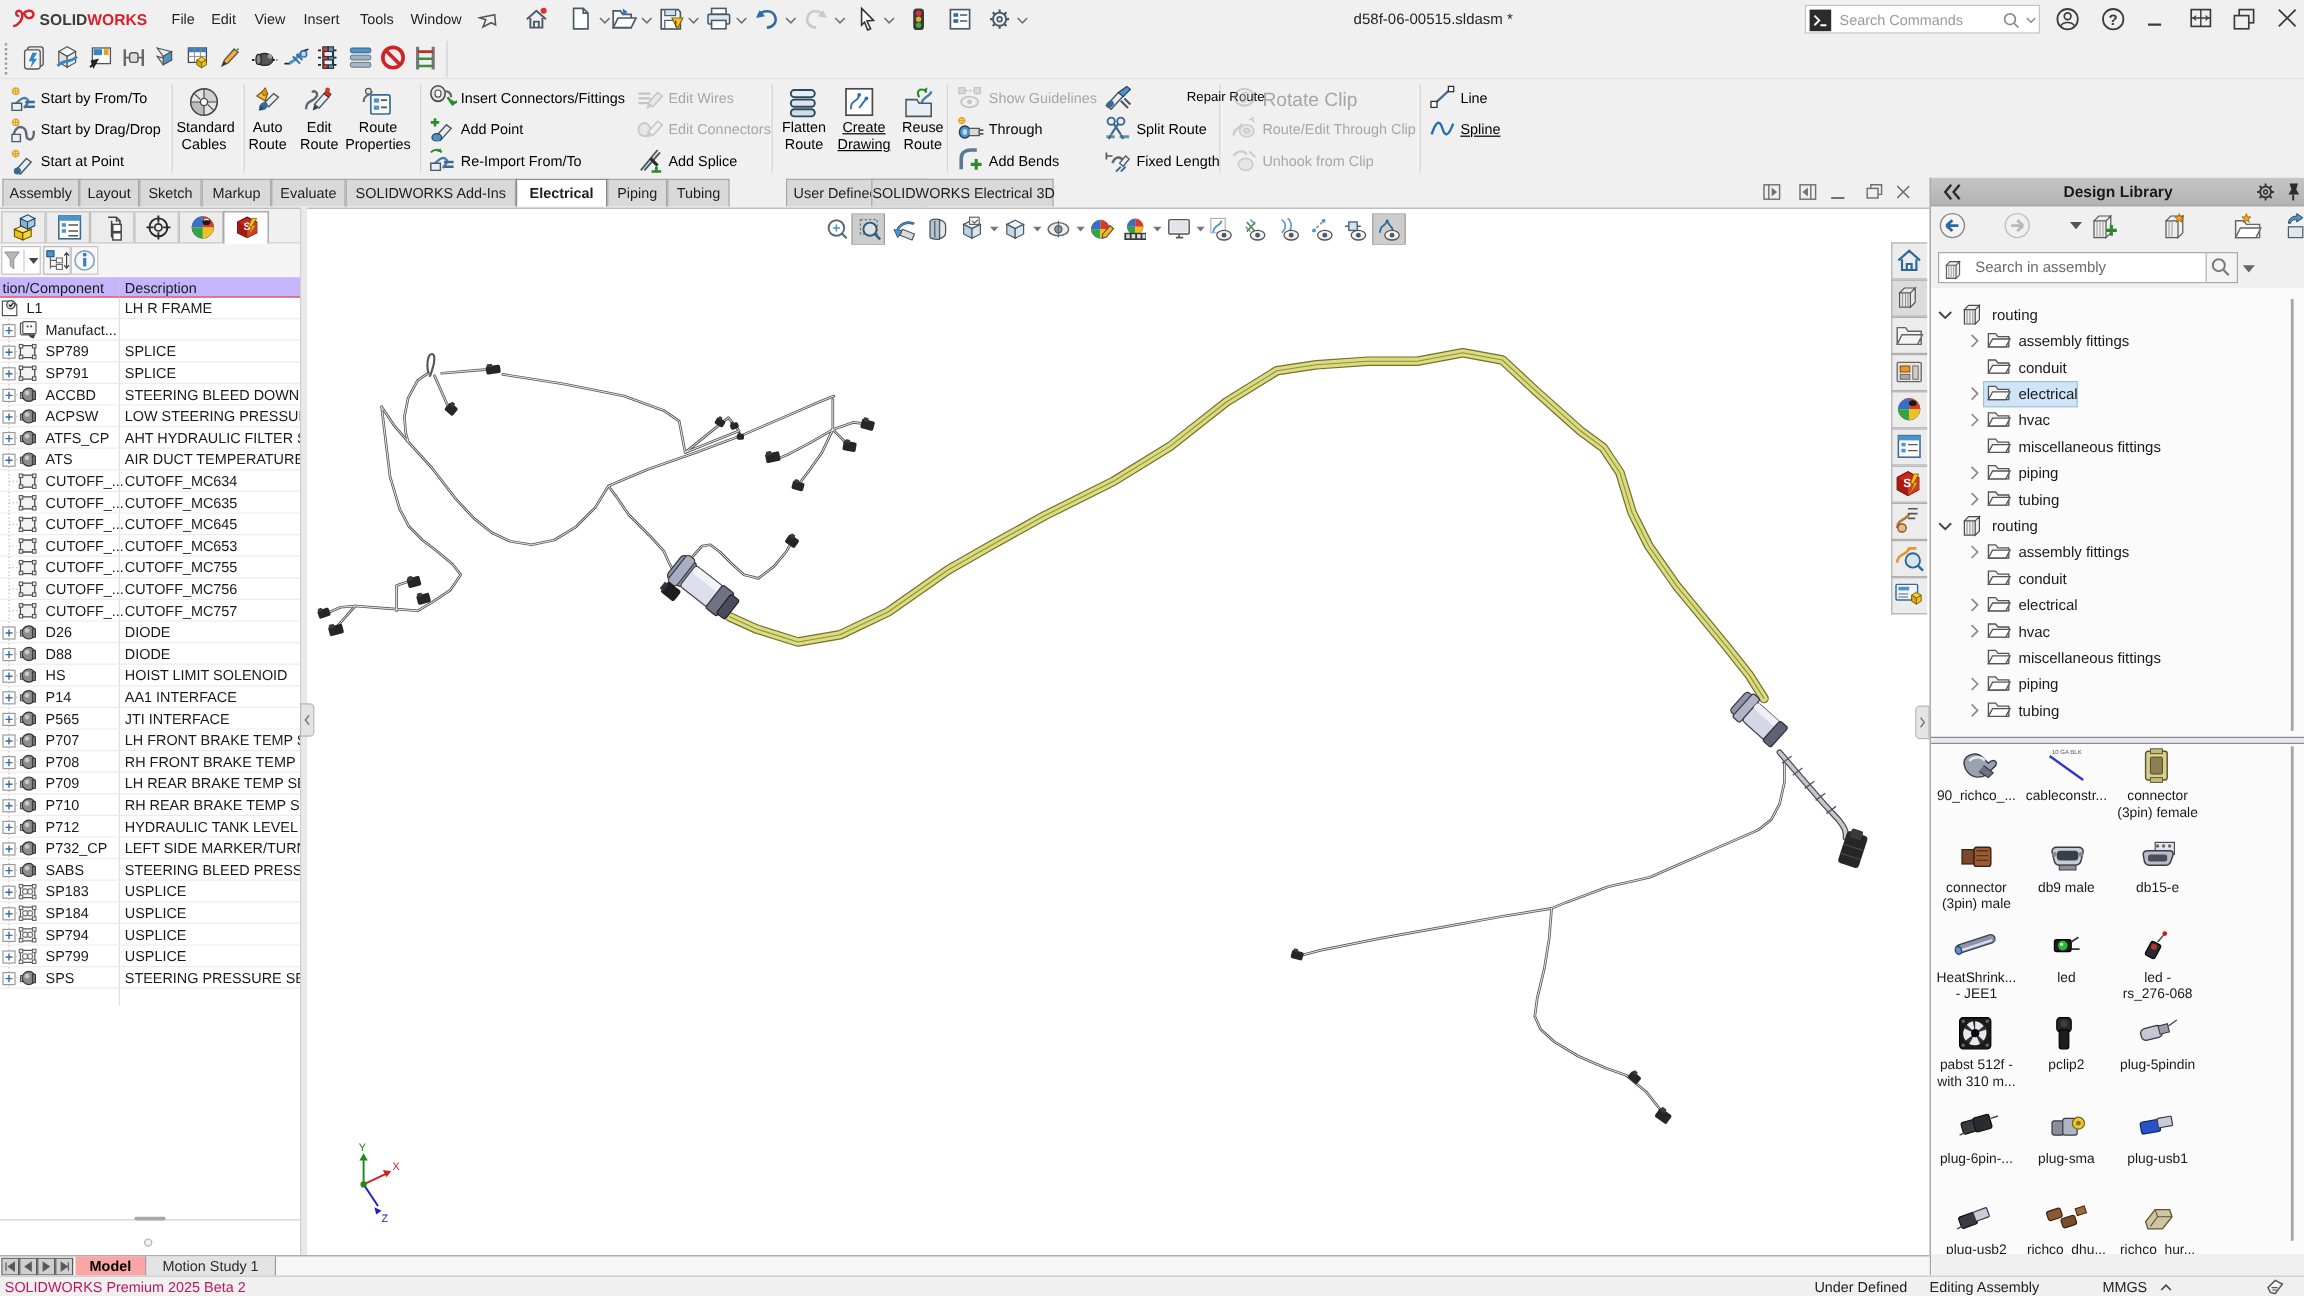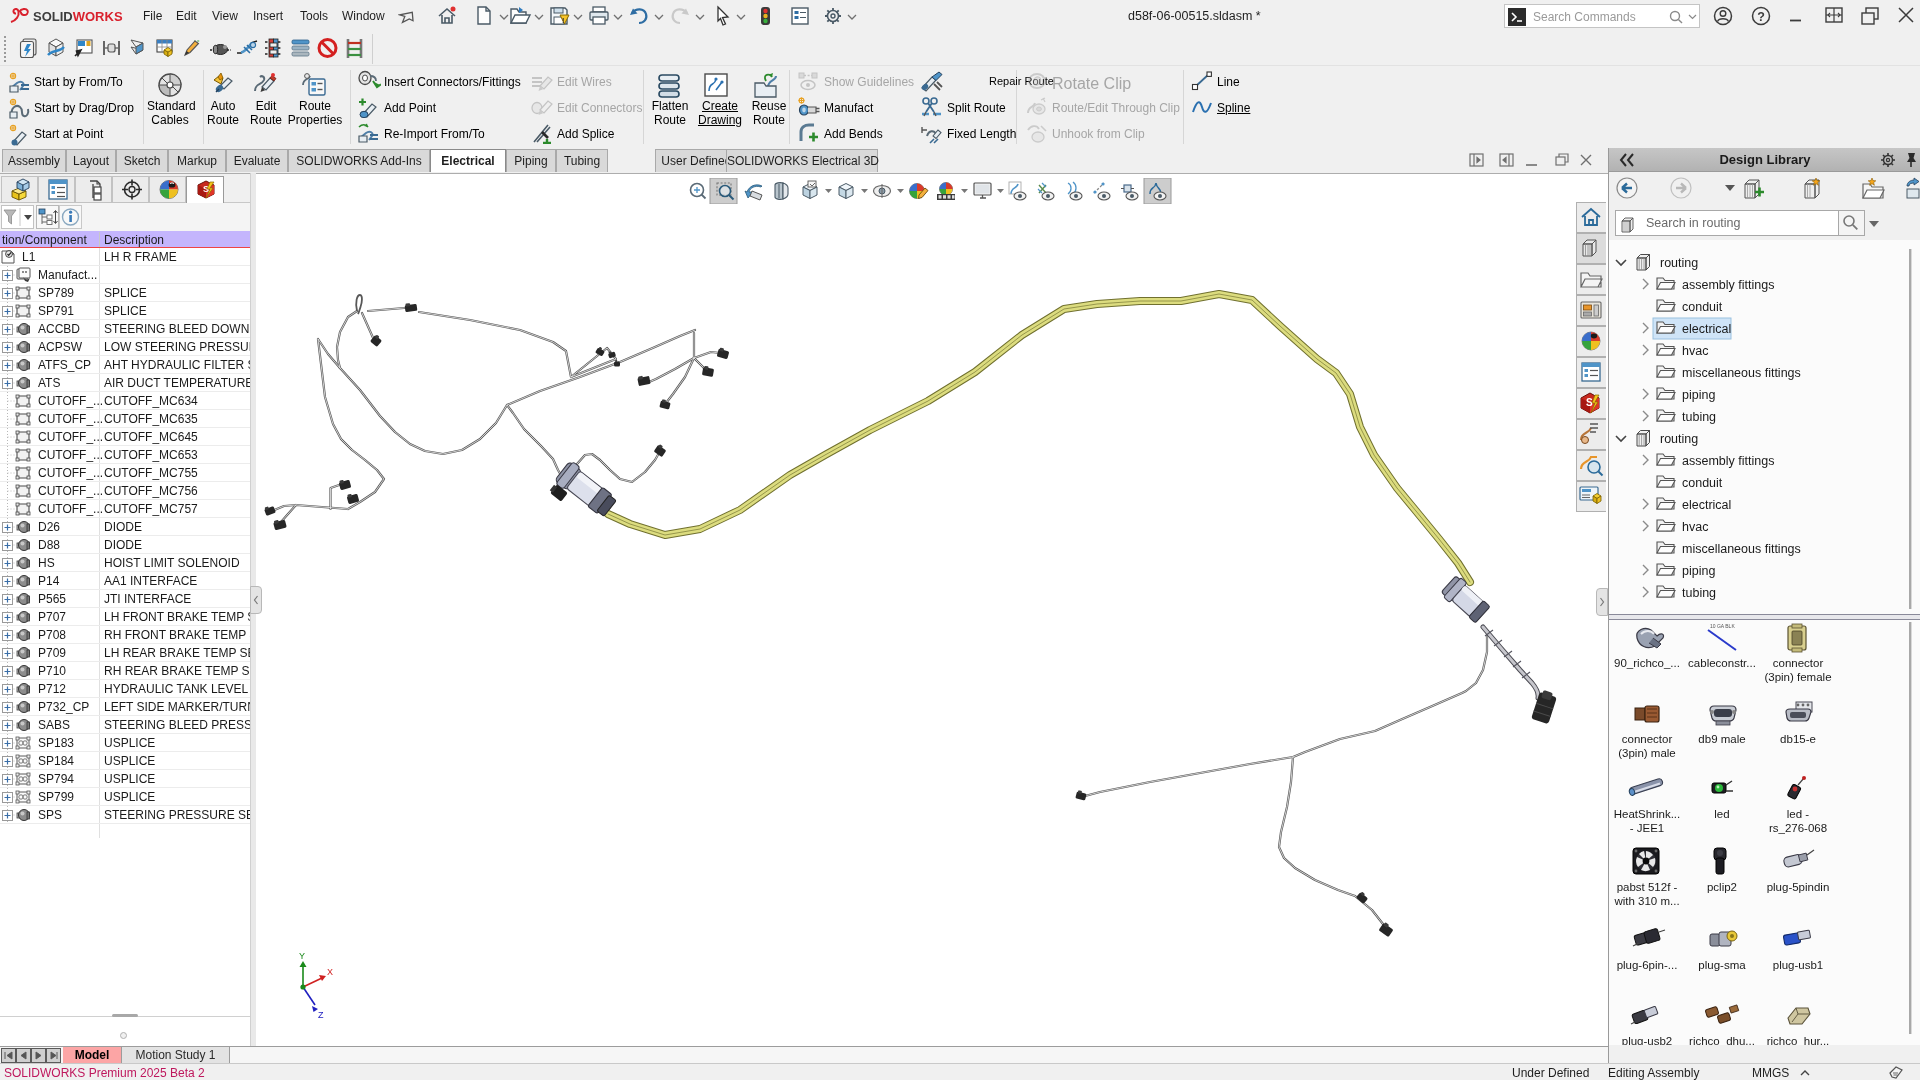--- a/index.html
+++ b/index.html
@@ -383,21 +383,21 @@
       </svg>
   <div class="abs txt" style="left:824px;top:9px;font-size:12px;color:#a6a6a6;">Show Guidelines</div>
   <svg class="abs" style="left:797px;top:30px;" width="24" height="22" viewBox="0 0 24 22">
         <circle cx="4.5" cy="4.5" r="2.4" fill="none" stroke="#e8a020" stroke-width="1.1"></circle>
         <path d="M4.5 1.5 v6 M1.5 4.5 h6" stroke="#e8a020" stroke-width="1"></path>
         <ellipse cx="7" cy="14" rx="4.5" ry="5" fill="#4f94c8" stroke="#24405c" stroke-width="1.2"></ellipse>
         <ellipse cx="7" cy="14" rx="1.8" ry="2.4" fill="#bcd6ea"></ellipse>
         <path d="M11 11 h8 v6 h-8" fill="#d8d8d8" stroke="#555" stroke-width="1.2"></path>
         <path d="M19 12.5 h3.5 M19 15.5 h3.5" stroke="#555" stroke-width="1.4"></path>
       </svg>
-  <div class="abs txt" style="left:824px;top:35px;font-size:12px;">Manufact</div>
+  <div class="abs txt" style="left:824px;top:35px;font-size:12px;">Through</div>
   <svg class="abs" style="left:797px;top:56px;" width="24" height="22" viewBox="0 0 24 22">
         <path d="M4 19 L4 10 C4 5 8 3 12 3 L17 3" fill="none" stroke="#5a7a92" stroke-width="3"></path>
         <path d="M12 15 h9 M16.5 10.5 v9" stroke="#2c8a2c" stroke-width="2.6"></path>
       </svg>
   <div class="abs txt" style="left:824px;top:61px;font-size:12px;">Add Bends</div>
 
   <svg class="abs" style="left:920px;top:4px;" width="24" height="22" viewBox="0 0 24 22">
         <path d="M2 18 l10 -11 l4 3 l-10 11 Z" fill="#e8eef3" stroke="#4a5a66" stroke-width="1.2"></path>
         <path d="M12 7 l7 -5 l3 2.5 l-6 6 Z" fill="#4f94c8" stroke="#24405c" stroke-width="1"></path>
         <ellipse cx="5" cy="17" rx="3.5" ry="2.6" fill="#3a6a92" transform="rotate(-40 5 17)"></ellipse>
@@ -1401,21 +1401,21 @@
  <g transform="translate(296,2)">
           <path d="M2 10 C2 6 6 4 9 4 L9 2 L14 5.5 L9 9 L9 7 C6 7 4 8 4 10 Z" fill="#4f94c8" stroke="#24405c" stroke-width="0.8"></path>
           <rect x="2" y="13" width="12" height="9" fill="#dfe8ee" stroke="#4a5a66" stroke-width="1"></rect>
         </g>
 </svg>
 <div class="abs" style="left:6px;top:62px;width:224px;height:26px;background:#fff;border:1px solid #a8a8a8;">
  <svg class="abs" style="left:4px;top:3px;" width="20" height="20" viewBox="0 0 20 20">
           <path d="M2 7 l3 -3 h8 l-3 3 Z M2 7 h8 v11 h-8 Z M10 7 l3 -3 v11 l-3 3 Z" fill="#eee" stroke="#555" stroke-width="0.9"></path>
           <path d="M4 7 v11 M6 7 v11 M8 7 v11" stroke="#999" stroke-width="0.7"></path>
         </svg>
- <div class="abs txt" style="left:30px;top:5px;font-size:12.5px;color:#6a6a6a;">Search in routing</div>
+ <div class="abs txt" style="left:30px;top:5px;font-size:12.5px;color:#6a6a6a;">Search in assembly</div>
 </div>
 <div class="abs" style="left:230px;top:62px;width:26px;height:26px;background:#f4f4f4;border:1px solid #a8a8a8;border-left:none;">
  <svg width="24" height="24" viewBox="0 0 24 24">
           <circle cx="10" cy="10" r="5" fill="none" stroke="#777" stroke-width="1.6"></circle>
           <path d="M13.8 13.8 l4.5 4.5" stroke="#777" stroke-width="1.8"></path>
         </svg>
 </div>
 <svg class="abs" style="left:256px;top:62px;" width="18" height="26" viewBox="0 0 18 26">
         <path d="M4 11 l5 6 l5 -6 Z" fill="#666"></path>
       </svg>

